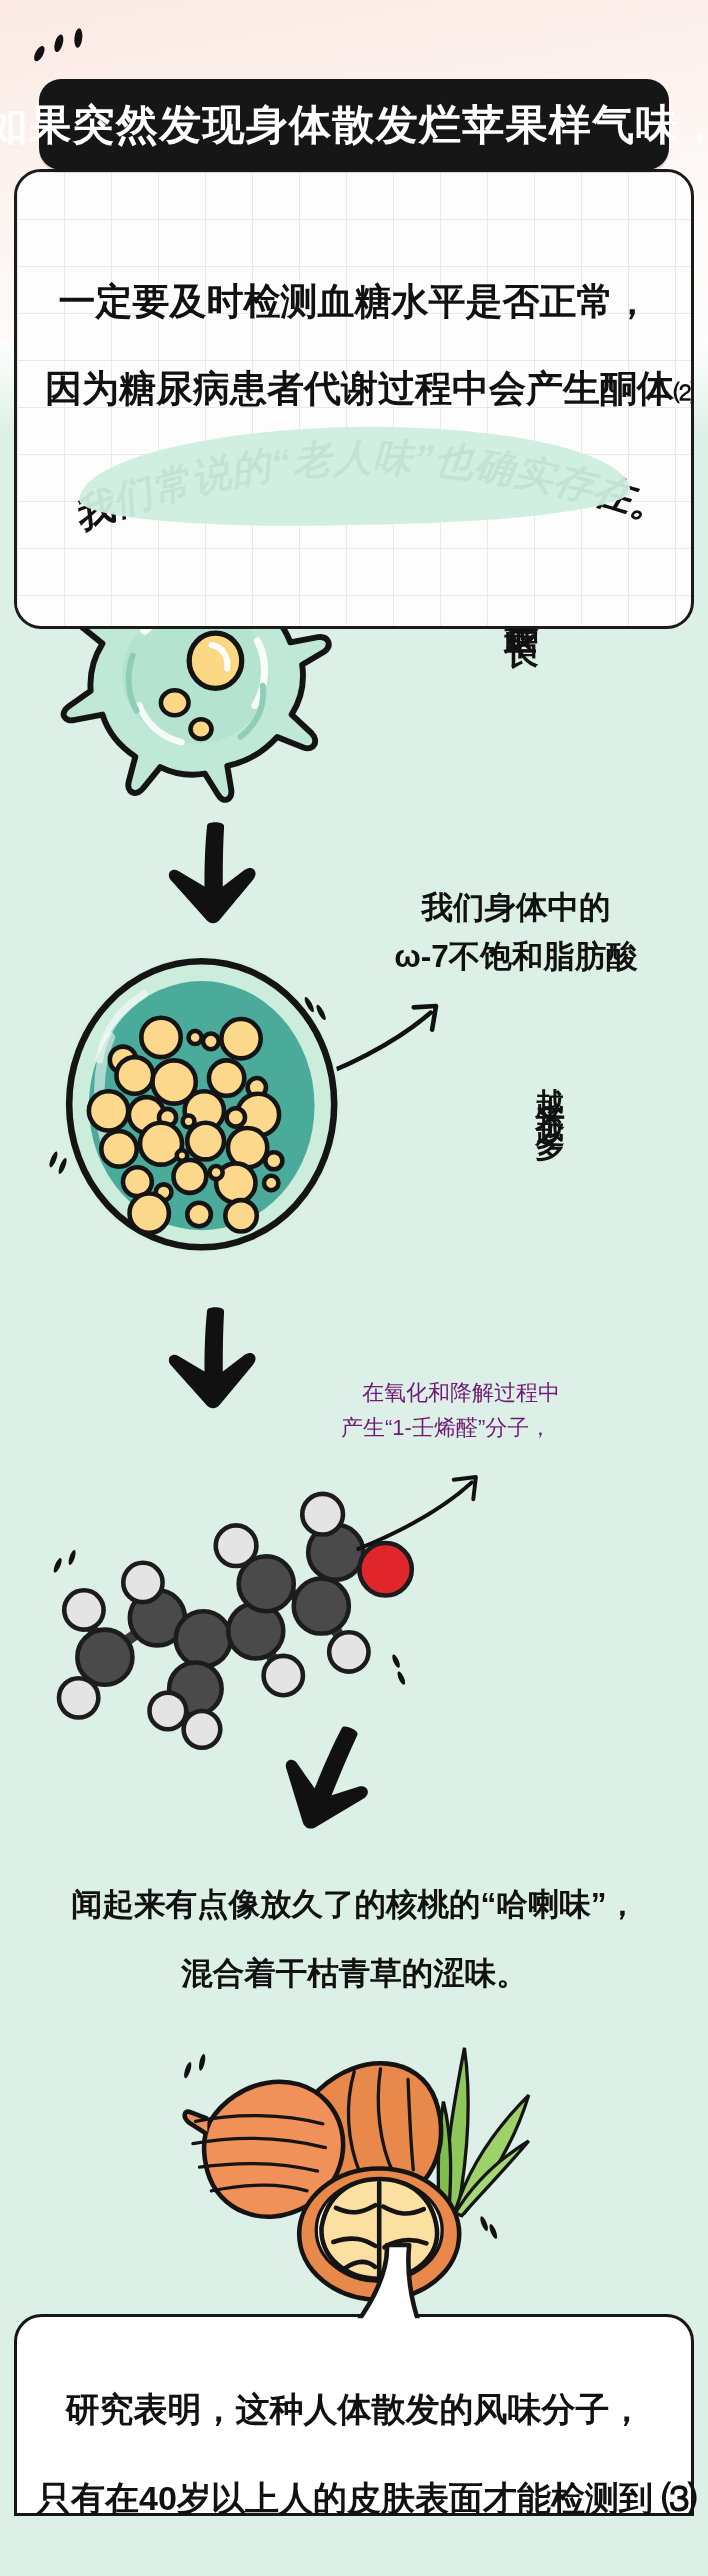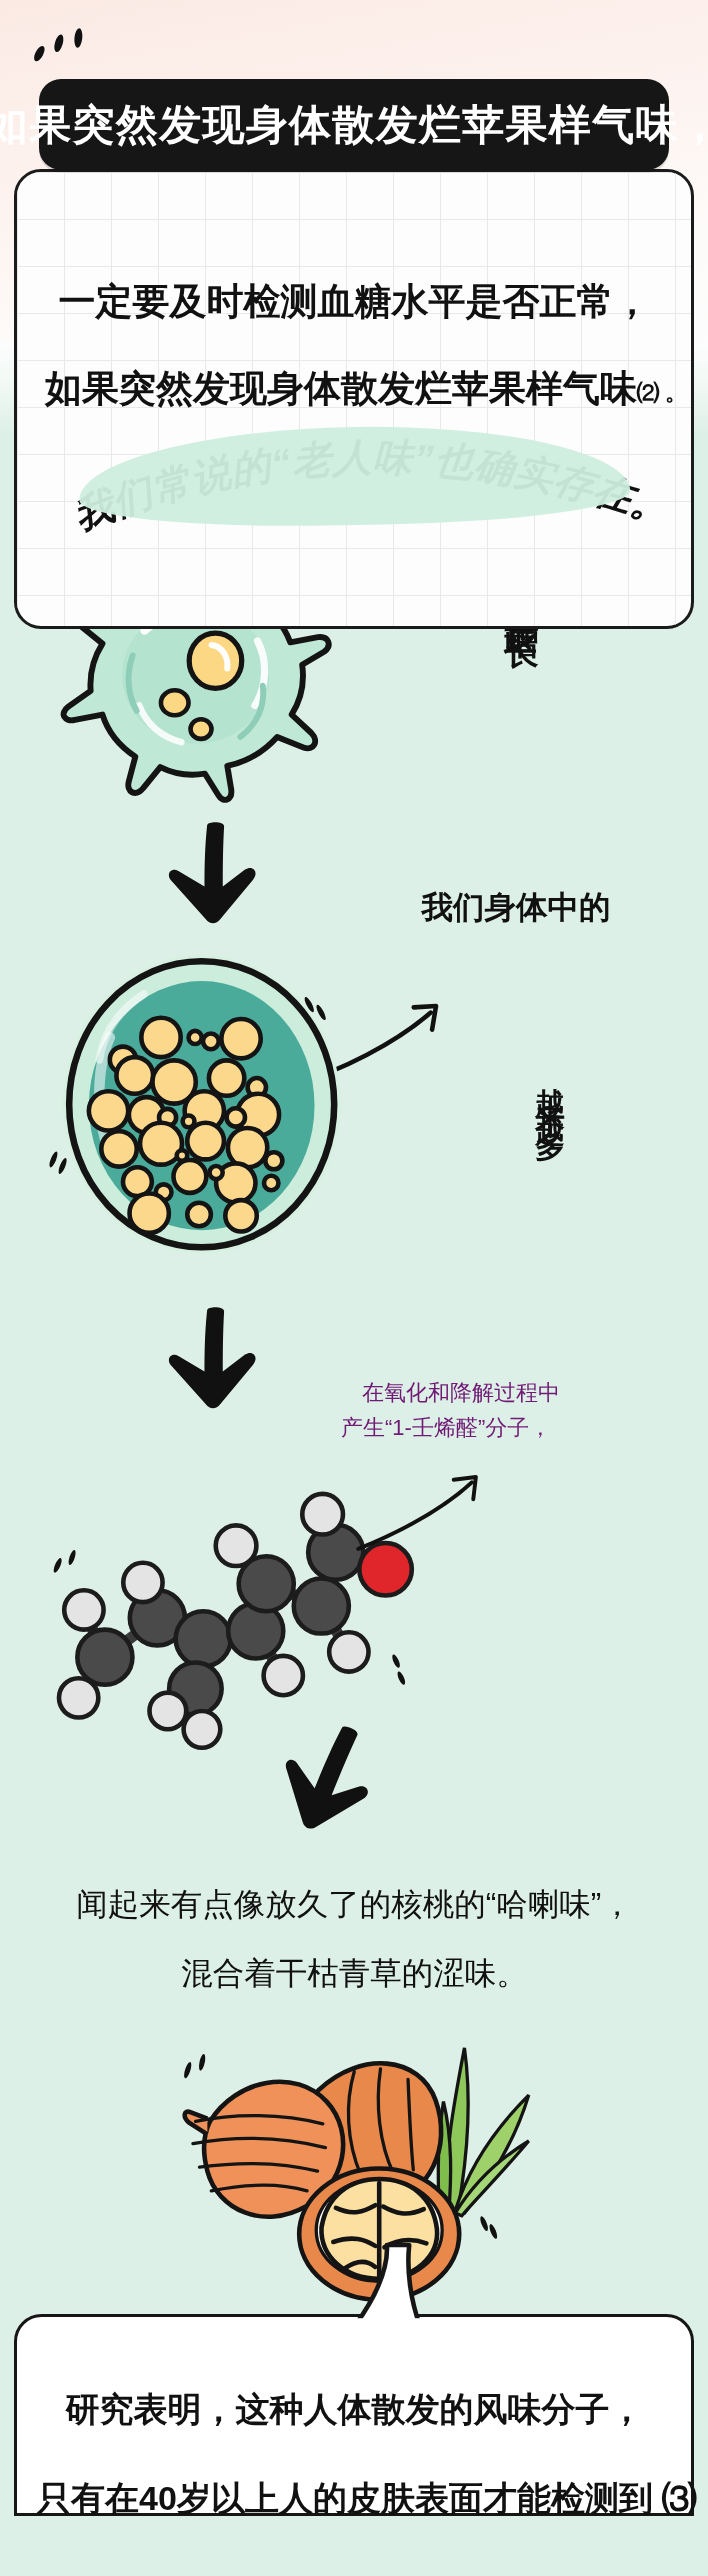--- a/index.html
+++ b/index.html
@@ -116,21 +116,21 @@
   .mol-line{ font-size:22px; font-weight:normal; color:#701a75; line-height:1.6; white-space:nowrap;}
   .mol-line:first-child{ padding-left:21px; }
 
   #molecule{ position:absolute; left:39px; top:1467px; width:381px; height:282px; }
   #pointer-2{ position:absolute; left:354px; top:1464px; width:151px; height:98px; }
 
   #arrow-3{ position:absolute; left:263px; top:1720px; width:131px; height:131px; }
 
   
   #walnut-text{ position:absolute; left:0; top:1881px; width:709px; text-align:center; }
-  .wal-line{ font-size:31.5px; font-weight:normal; color:#111; line-height:1.5; white-space:nowrap; }
+  .wal-line{ font-size:31.5px; font-weight:bold; color:#111; line-height:1.5; white-space:nowrap; }
   .wal-line + .wal-line{ margin-top:22px; }
 
   #walnut-pic{ position:absolute; left:164px; top:2019px; width:374px; height:282px; }
 
   
   #callout-tail{ position:absolute; left:341px; top:2245px; width:105px; height:85px; z-index:5;}
   #bottom-card{
     position:absolute; left:14.4px; top:2314px; width:680px; height:202px;
     background:#fff; border:3.9px solid #161616;
     border-radius:27.6px 27.6px 0 0;
@@ -159,21 +159,21 @@
 
   <div id="headline-banner">
     <span id="headline-text">如果突然发现身体散发烂苹果样气味，</span>
   </div>
 
   <div id="intro-card">
     <div id="intro-grid"></div>
     <div id="intro-lines">
       <div class="intro-line">一定要及时检测血糖水平是否正常，</div>
       <div class="intro-line">
-        <span>如果突然发现身体散发烂苹果样气味</span><span class="ref">⑵ 。</span>
+        <span>因为糖尿病患者代谢过程中会产生酮体</span><span class="ref">⑵ 。</span>
       </div>
     </div>
   </div>
 </div>
 
 <div id="green-section"></div>
 
 <div id="arc-title-wrap">
   <div id="arc-highlight"></div>
   <svg viewBox="0 0 1080 250" width="709" height="164">
@@ -221,20 +221,21 @@
 <div id="arrow-1">
   <svg viewBox="0 0 150 160" width="98" height="105">
     <path d="M66 6 C62 44 62 78 62 100 L22 76 C10 70 2 82 12 92 L64 150
              C70 158 80 158 86 150 L136 90 C146 78 136 66 124 74 L90 100
              C90 74 90 42 92 8 C92 0 68 0 66 6 Z" fill="#111"></path>
   </svg>
 </div>
 
 <div id="fa-text">
   <div class="fa-line">我们身体中的</div>
+  <div class="fa-line">ω-7不饱和脂肪酸</div>
 </div>
 
 <div id="pointer-1">
   <svg viewBox="0 0 280 200" width="184" height="131">
     <path d="M8 172 C80 150 160 110 216 62" stroke="#111" stroke-width="7" fill="none" stroke-linecap="round"></path>
     <path d="M190 54 L224 52 L218 88" stroke="#111" stroke-width="7" fill="none" stroke-linecap="round" stroke-linejoin="round"></path>
   </svg>
 </div>
 
 <div id="cell-old">

